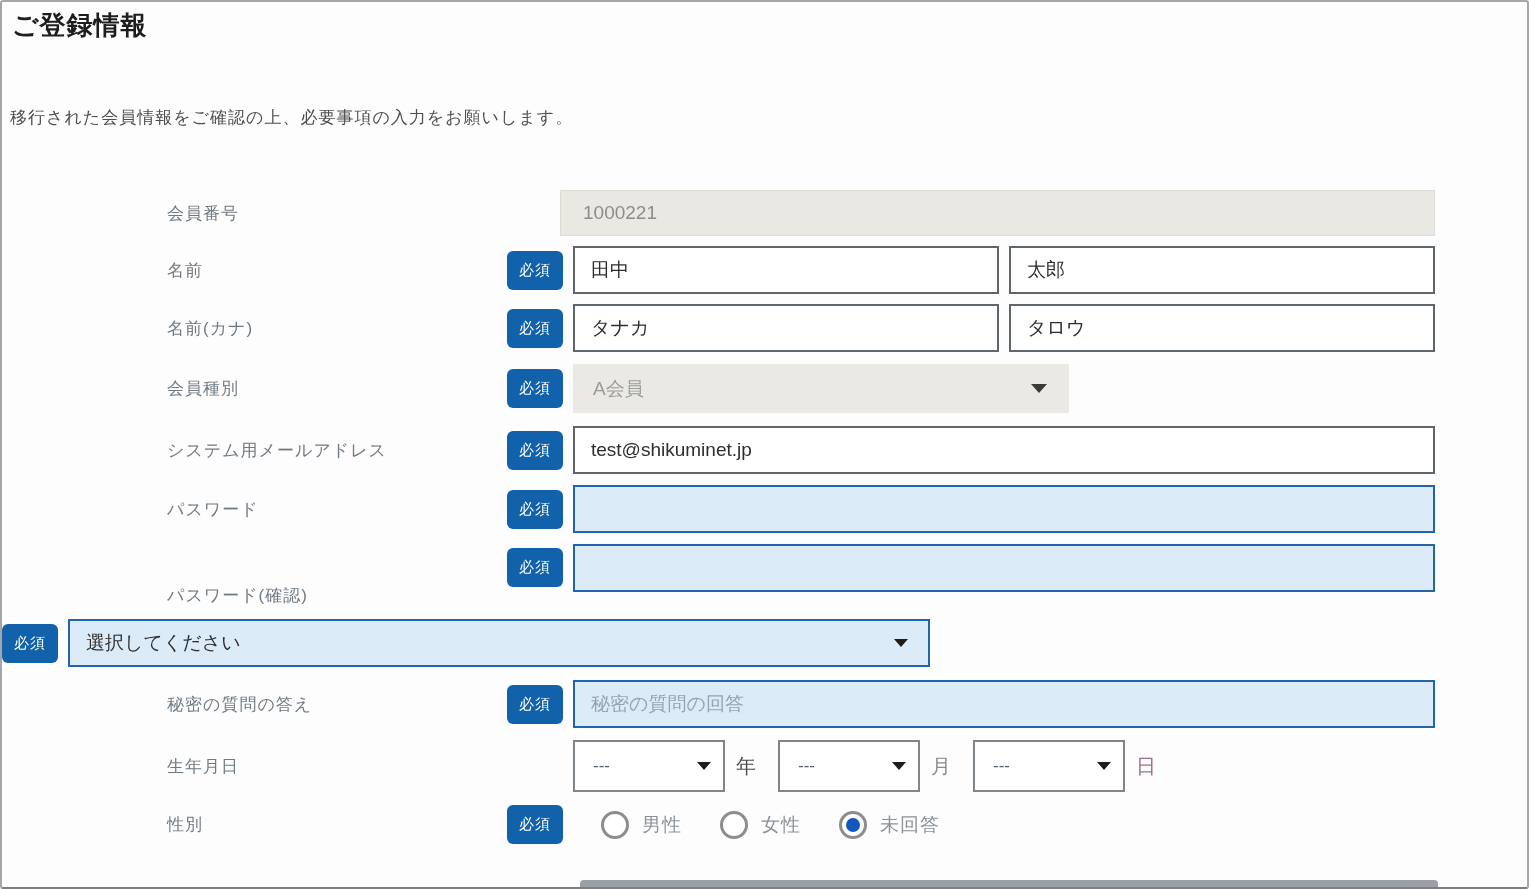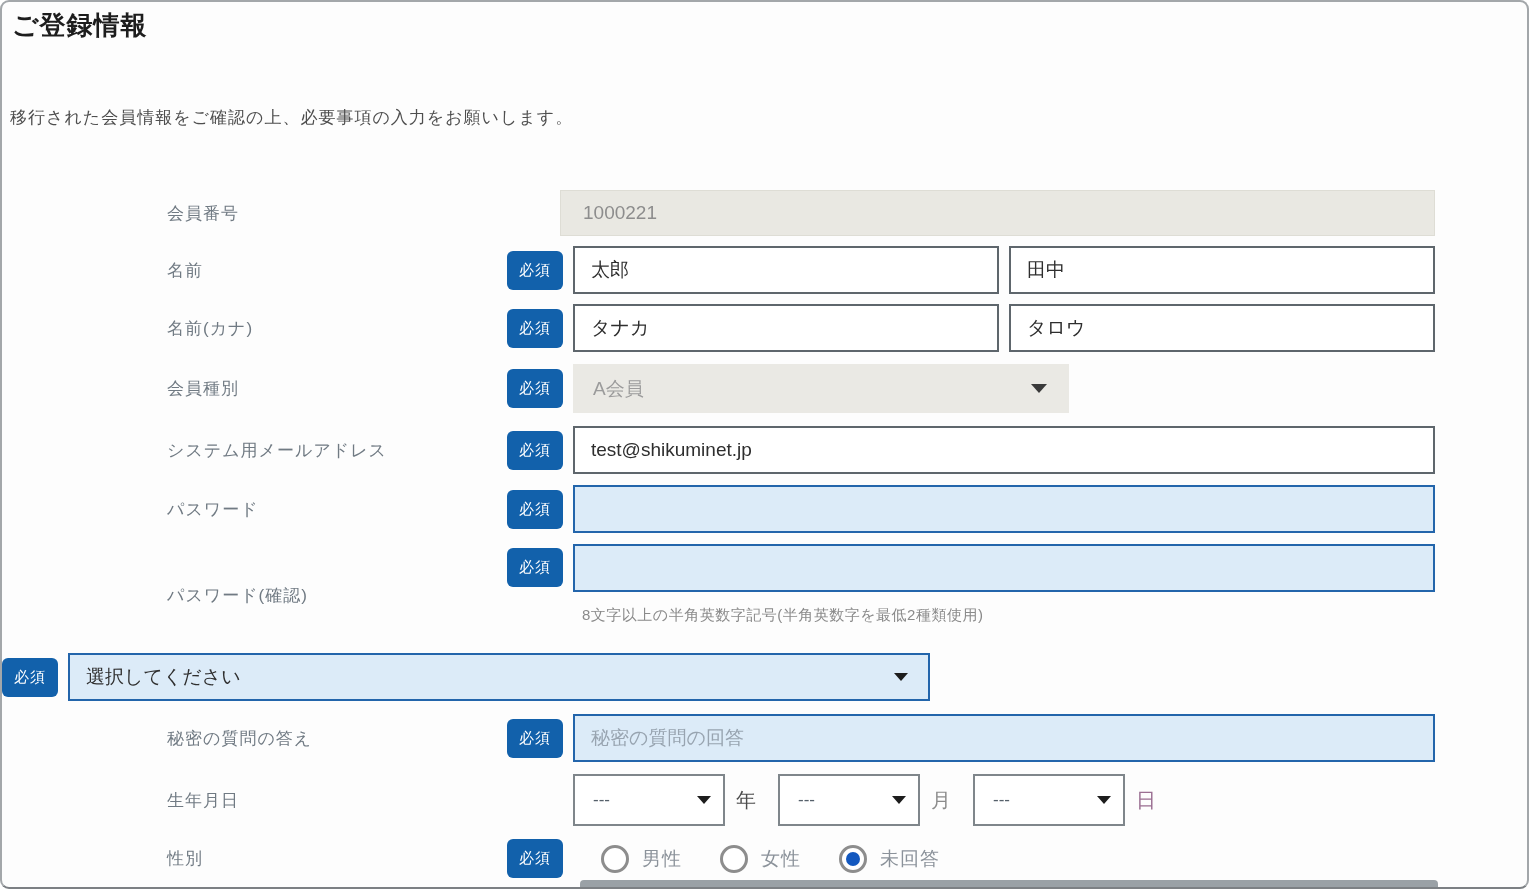--- a/index.html
+++ b/index.html
@@ -5,21 +5,21 @@
   html,body { margin:0; padding:0; background:#fff; }
   * { box-sizing:border-box; }
   body { font-family:"Liberation Sans","DejaVu Sans",sans-serif; }
 
   .screen {
     position:relative;
     width:1529px; height:889px;
     background:#fdfdfd;
     border:2px solid #a3a7aa;
     border-bottom-color:#7c8084;
-    border-radius:9px;
+    border-radius:3px;
     overflow:hidden;
   }
 
   .page-title {
     position:absolute; top:6px; left:10px;
     font-size:26px; font-weight:bold; color:#1d1d1d;
     letter-spacing:1px;
   }
   .page-desc {
     position:absolute; top:104px; left:8px;
@@ -154,22 +154,22 @@
         <input class="disabled-input" disabled="" value="1000221" style="">
       </div>
     </div>
 
     <div class="row">
       <div class="flabel">名前</div>
       <div class="badge-slot">
         <div class="req-badge">必須</div>
       </div>
       <div class="content">
+        <input class="text-input half" value="田中" style="">
         <input class="text-input half" value="太郎" style="">
-        <input class="text-input half" value="田中" style="">
       </div>
     </div>
 
     <div class="row" style="margin-bottom:12px;">
       <div class="flabel">名前(カナ)</div>
       <div class="badge-slot">
         <div class="req-badge">必須</div>
       </div>
       <div class="content">
         <input class="text-input half" value="タナカ" style="">
@@ -210,21 +210,20 @@
       </div>
     </div>
 
     <div class="row top-align" style="margin-bottom:12px;">
       <div class="flabel align-low">パスワード(確認)</div>
       <div class="badge-slot raise">
         <div class="req-badge">必須</div>
       </div>
       <div class="content-col">
         <input type="password" class="text-input full blue" style="">
-        <div class="hint">8文字以上の半角英数字記号(半角英数字を最低2種類使用)</div>
       </div>
     </div>
 
     <div class="row" style="margin-bottom:13px;">
       <div class="badge-slot">
         <div class="req-badge">必須</div>
       </div>
       <div class="content">
         <div class="select-blue">
           <span>選択してください</span>

